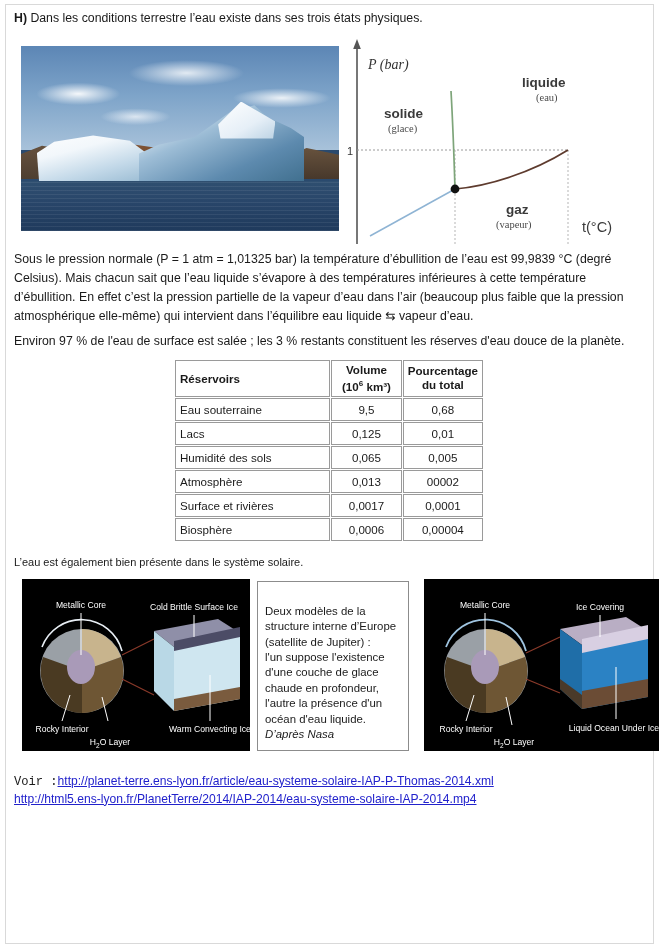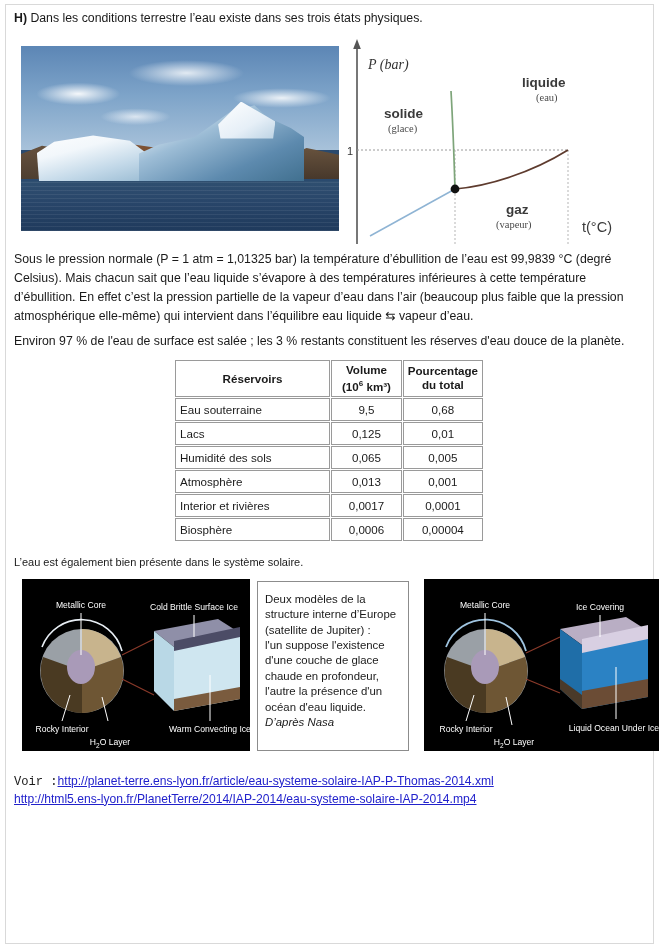--- a/index.html
+++ b/index.html
@@ -133,21 +133,21 @@
   }
   table.reservoirs td, table.reservoirs th {
     border: 1px solid #9a9a9a;
     padding: 2px 4px;
     height: 17px;
     background: #fff;
     font-weight: normal;
     vertical-align: middle;
   }
   table.reservoirs th { font-weight: bold; }
-  th.c-res { width: 168px; text-align: center; }
+  th.c-res { width: 168px; text-align: left; }
   th.c-vol, th.c-pct { width: 66px; text-align: center; line-height: 14px; }
   td.c-res { text-align: left; }
   td.c-vol, td.c-pct { text-align: center; }
   sup { font-size: 8px; vertical-align: super; }
 
   
   .solarline { font-size: 11px; margin-top: 14px; }
 
   .europa-row {
     position: relative;
@@ -169,21 +169,21 @@
 
   .notebox {
     position: absolute;
     left: 243px;
     top: 2px;
     width: 152px;
     height: 170px;
     border: 1px solid #8c8c8c;
     background: #fff;
     box-sizing: border-box;
-    padding: 10px 7px;
+    padding: 22px 7px;
     font-size: 11.4px;
     line-height: 15.4px;
   }
   .notebox .src { font-style: italic; }
 
   
   .links {
     margin-top: 14px;
     font-size: 12.1px;
     line-height: 17px;
@@ -284,24 +284,24 @@
             <td class="c-pct">0,01</td>
           </tr>
           <tr>
             <td class="c-res">Humidité des sols</td>
             <td class="c-vol">0,065</td>
             <td class="c-pct">0,005</td>
           </tr>
           <tr>
             <td class="c-res">Atmosphère</td>
             <td class="c-vol">0,013</td>
-            <td class="c-pct">0,001</td>
-          </tr>
-          <tr>
-            <td class="c-res">Interior et rivières</td>
+            <td class="c-pct">00002</td>
+          </tr>
+          <tr>
+            <td class="c-res">Surface et rivières</td>
             <td class="c-vol">0,0017</td>
             <td class="c-pct">0,0001</td>
           </tr>
           <tr>
             <td class="c-res">Biosphère</td>
             <td class="c-vol">0,0006</td>
             <td class="c-pct">0,00004</td>
           </tr>
         </tbody>
       </table>

